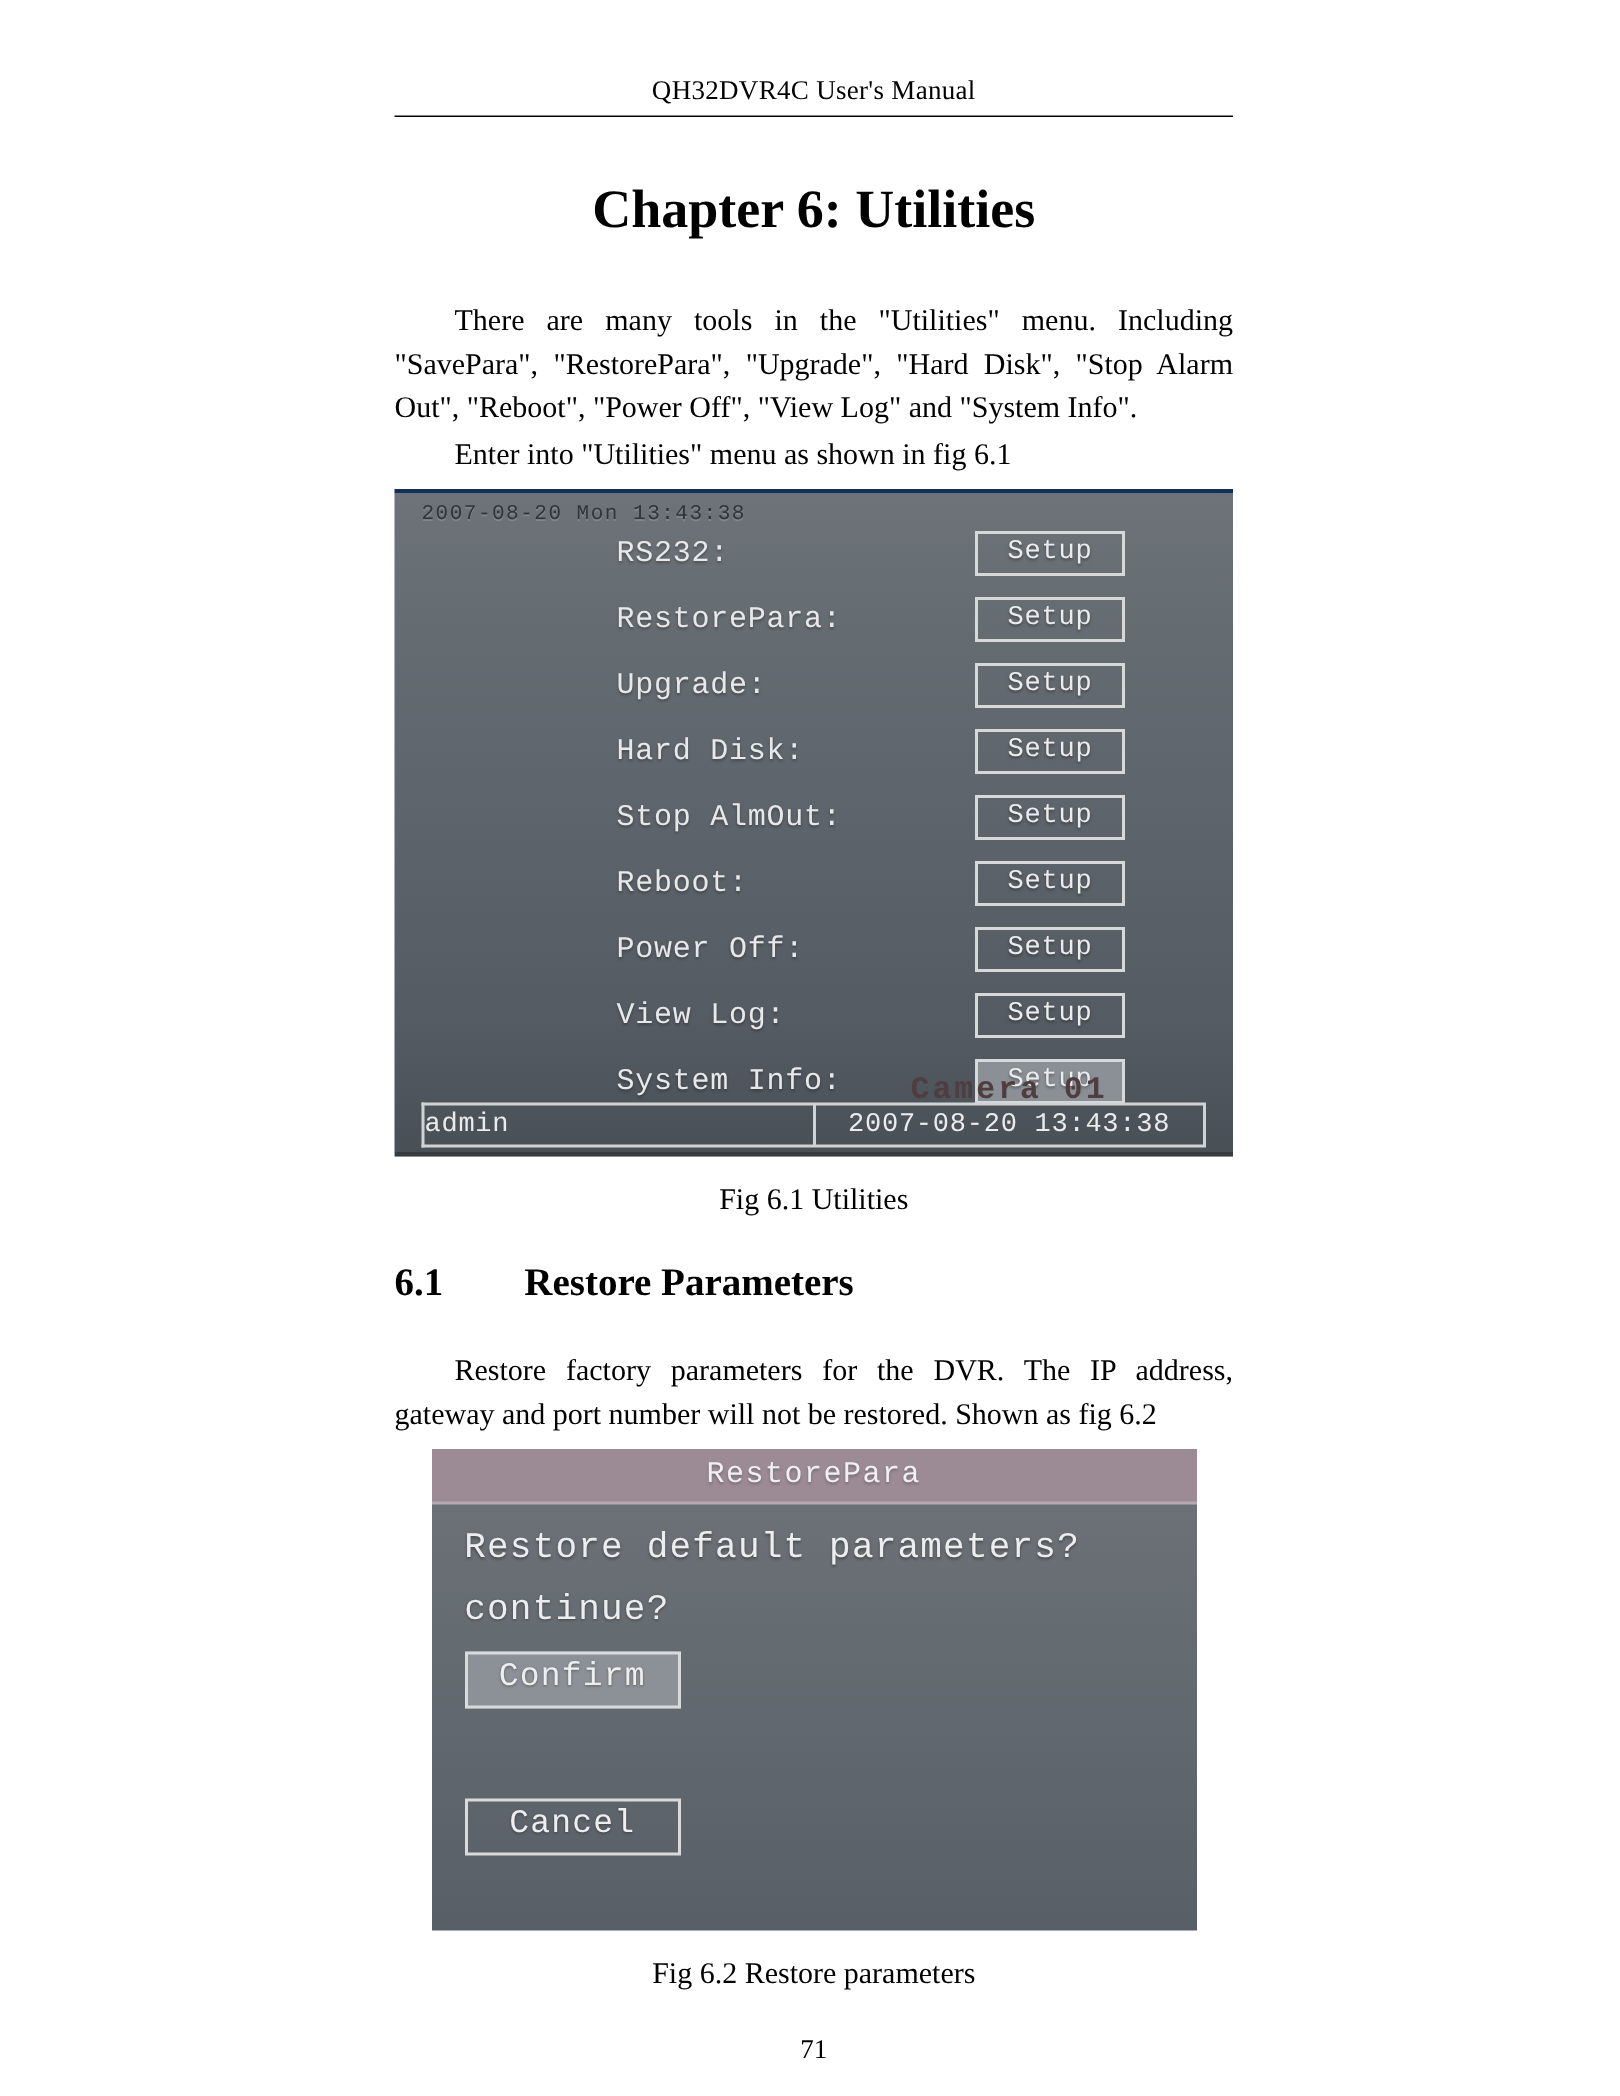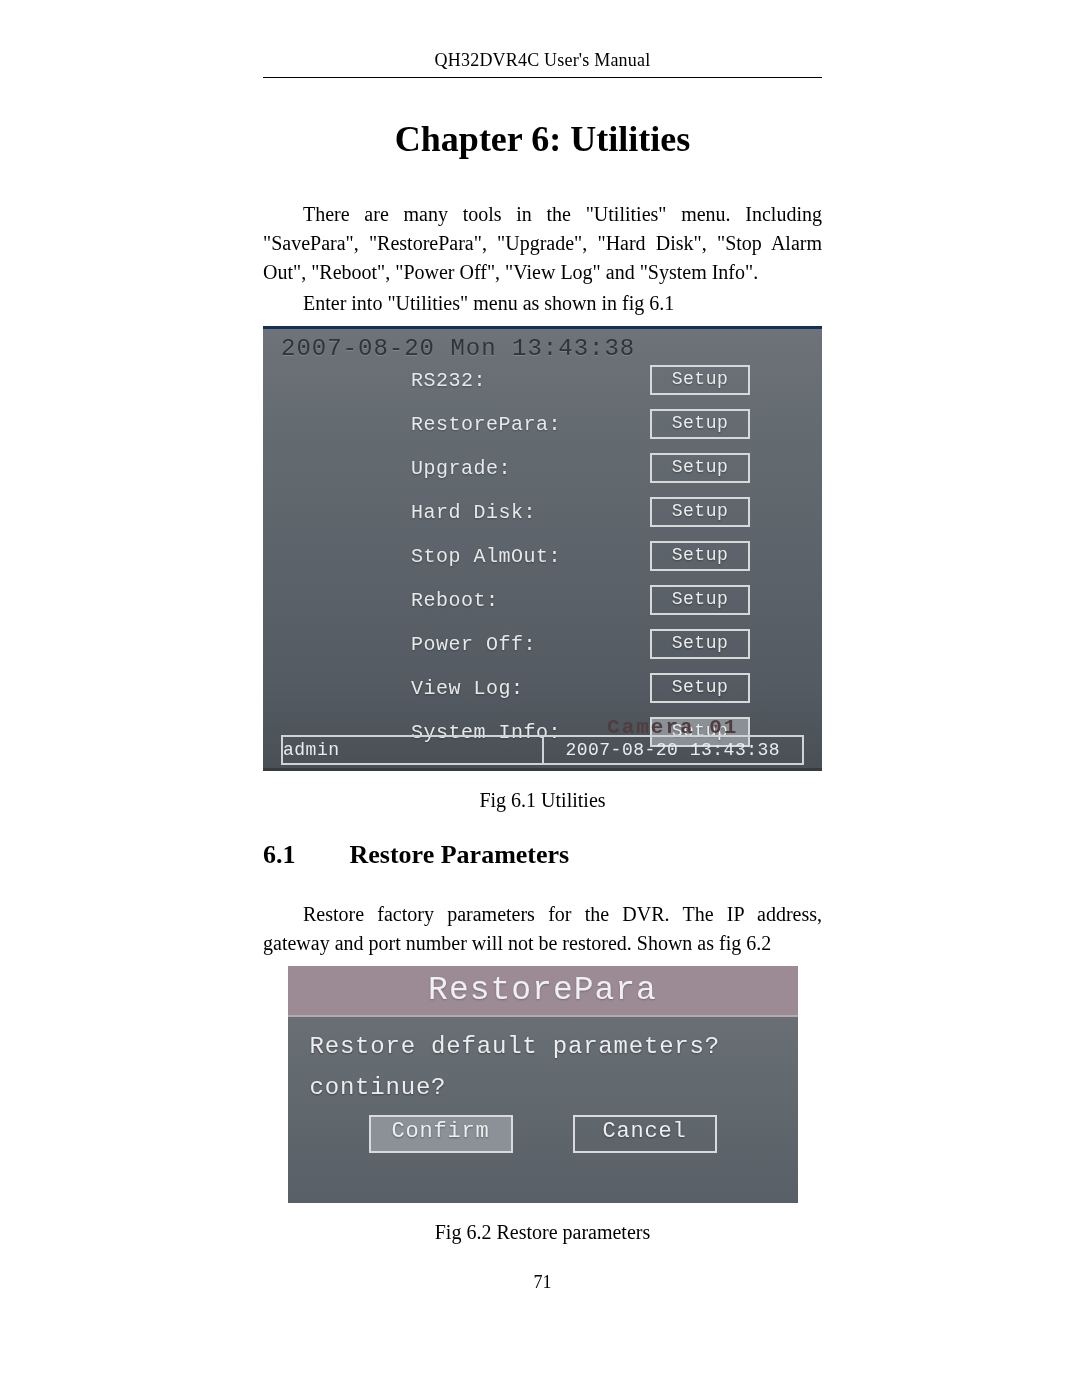--- a/index.html
+++ b/index.html
@@ -51,21 +51,21 @@
     font-family: "Courier New", Courier, monospace;
     font-size: 20px;
     letter-spacing: .5px;
     position: relative;
     box-shadow: inset 0 -3px 0 rgba(0,0,0,.25);
     border-top: 3px solid #143055;
     padding: 6px 18px 0 18px;
     box-sizing: border-box;
   }
   .dvr-datetime {
-    font-size: 24px;
+    font-size: 14px;
     color: #2e3437;
     text-shadow: 0 1px 0 rgba(255,255,255,.15);
     letter-spacing: 1px;
   }
   .dvr-rows { margin-top: -4px; }
   .dvr-row {
     display: flex;
     align-items: center;
     height: 44px;
     gap: 24px;
@@ -147,37 +147,38 @@
     background: linear-gradient(180deg, #6e7379 0%, #636a70 45%, #585f66 100%);
     font-family: "Courier New", Courier, monospace;
     color: #ecedef;
     text-shadow: 0 1px 2px rgba(0,0,0,.35);
     padding-bottom: 46px;
   }
   .restore-title {
     background: #9c8b95;
     color: #f0f0f2;
     text-align: center;
-    font-size: 33px;
+    font-size: 20px;
     letter-spacing: 1px;
     padding: 6px 0;
     border-bottom: 2px solid rgba(255,255,255,.25);
     text-shadow: 0 1px 2px rgba(0,0,0,.25);
   }
   .restore-body {
     font-size: 24px;
     letter-spacing: .8px;
     padding: 16px 22px 4px 22px;
   }
   .restore-body .line { margin-bottom: 14px; }
   .restore-buttons {
     display: flex;
     gap: 60px;
     justify-content: center;
     margin-top: 10px;
+    flex-direction: column;
   }
   .restore-btn {
     width: 140px;
     height: 34px;
     line-height: 30px;
     text-align: center;
     border: 2px solid #d9dadb;
     background: transparent;
     color: #edeef0;
     font-family: inherit;

